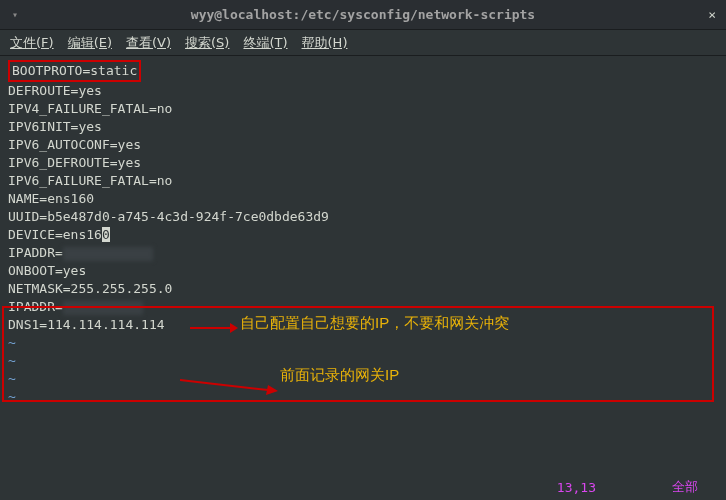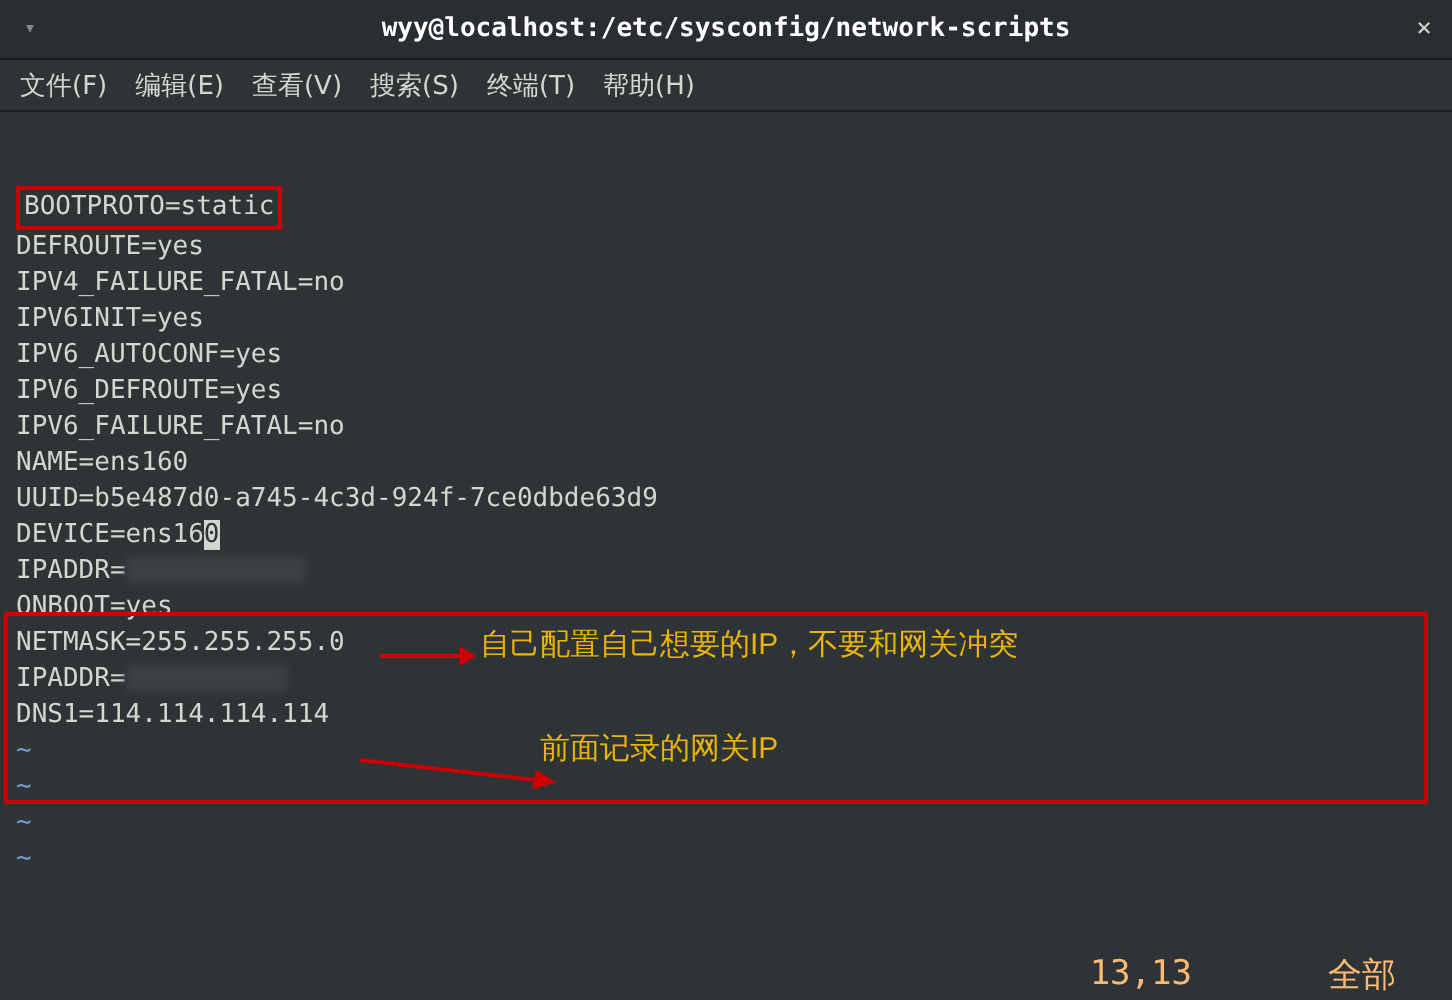--- a/index.html
+++ b/index.html
@@ -40,49 +40,48 @@
     .close-btn {
       position: absolute;
       right: 10px;
       color: #d3d7cf;
       font-size: 13px;
       cursor: pointer;
     }
     .title-text {
       font-weight: bold;
       font-size: 13px;
-      color: #ffffff;
+      color: #a3a3a3;
     }
     .menubar {
       height: 26px;
       background: #2e3436;
       display: flex;
       align-items: center;
       padding: 0 10px;
       gap: 14px;
       color: #d3d7cf;
       font-family: "DejaVu Sans", sans-serif;
       font-size: 13px;
       border-bottom: 1px solid #1a1d1f;
     }
-    .menu-item { cursor: pointer; }
+    .menu-item { cursor: pointer; text-decoration: underline; }
     .terminal {
       padding: 4px 8px;
       color: #d3d7cf;
       line-height: 18px;
       position: relative;
       height: calc(100% - 56px - 26px);
       overflow: hidden;
     }
     .line { white-space: pre; }
     .hl-yellow {
       border: 2px solid #cc0000;
       display: inline-block;
       padding: 0 2px;
-      margin-top: 33px;
     }
     .cursor-block {
       background: #d3d7cf;
       color: #2e3436;
     }
     .red-box {
       position: absolute;
       border: 2px solid #cc0000;
       left: 2px;
       top: 250px;
@@ -91,21 +90,21 @@
       pointer-events: none;
     }
     .anno {
       position: absolute;
       color: #eab308;
       font-family: "Microsoft YaHei", sans-serif;
       font-size: 15px;
       font-weight: normal;
     }
     .anno1 { left: 240px; top: 258px; }
-    .anno2 { left: 270px; top: 310px; }
+    .anno2 { left: 280px; top: 310px; }
     .arrow1 {
       position: absolute;
       left: 190px;
       top: 266px;
     }
     .arrow2 {
       position: absolute;
       left: 180px;
       top: 322px;
     }
@@ -115,25 +114,25 @@
       display: inline-block;
       height: 14px;
       vertical-align: middle;
       filter: blur(2px);
     }
     .statusbar {
       position: absolute;
       bottom: 0;
       width: 100%;
       height: 26px;
-      color: #fdba74;
+      color: #d946ef;
       display: flex;
       align-items: center;
       padding: 0 20px;
-      font-size: 17px;
+      font-size: 13px;
     }
     .status-pos { position: absolute; right: 130px; }
     .status-mode { position: absolute; right: 28px; }
   </style>
 </head>
 <body>
 
 <div class="titlebar">
   <div class="titlebar-left">
     <span class="window-btn">▾</span>

